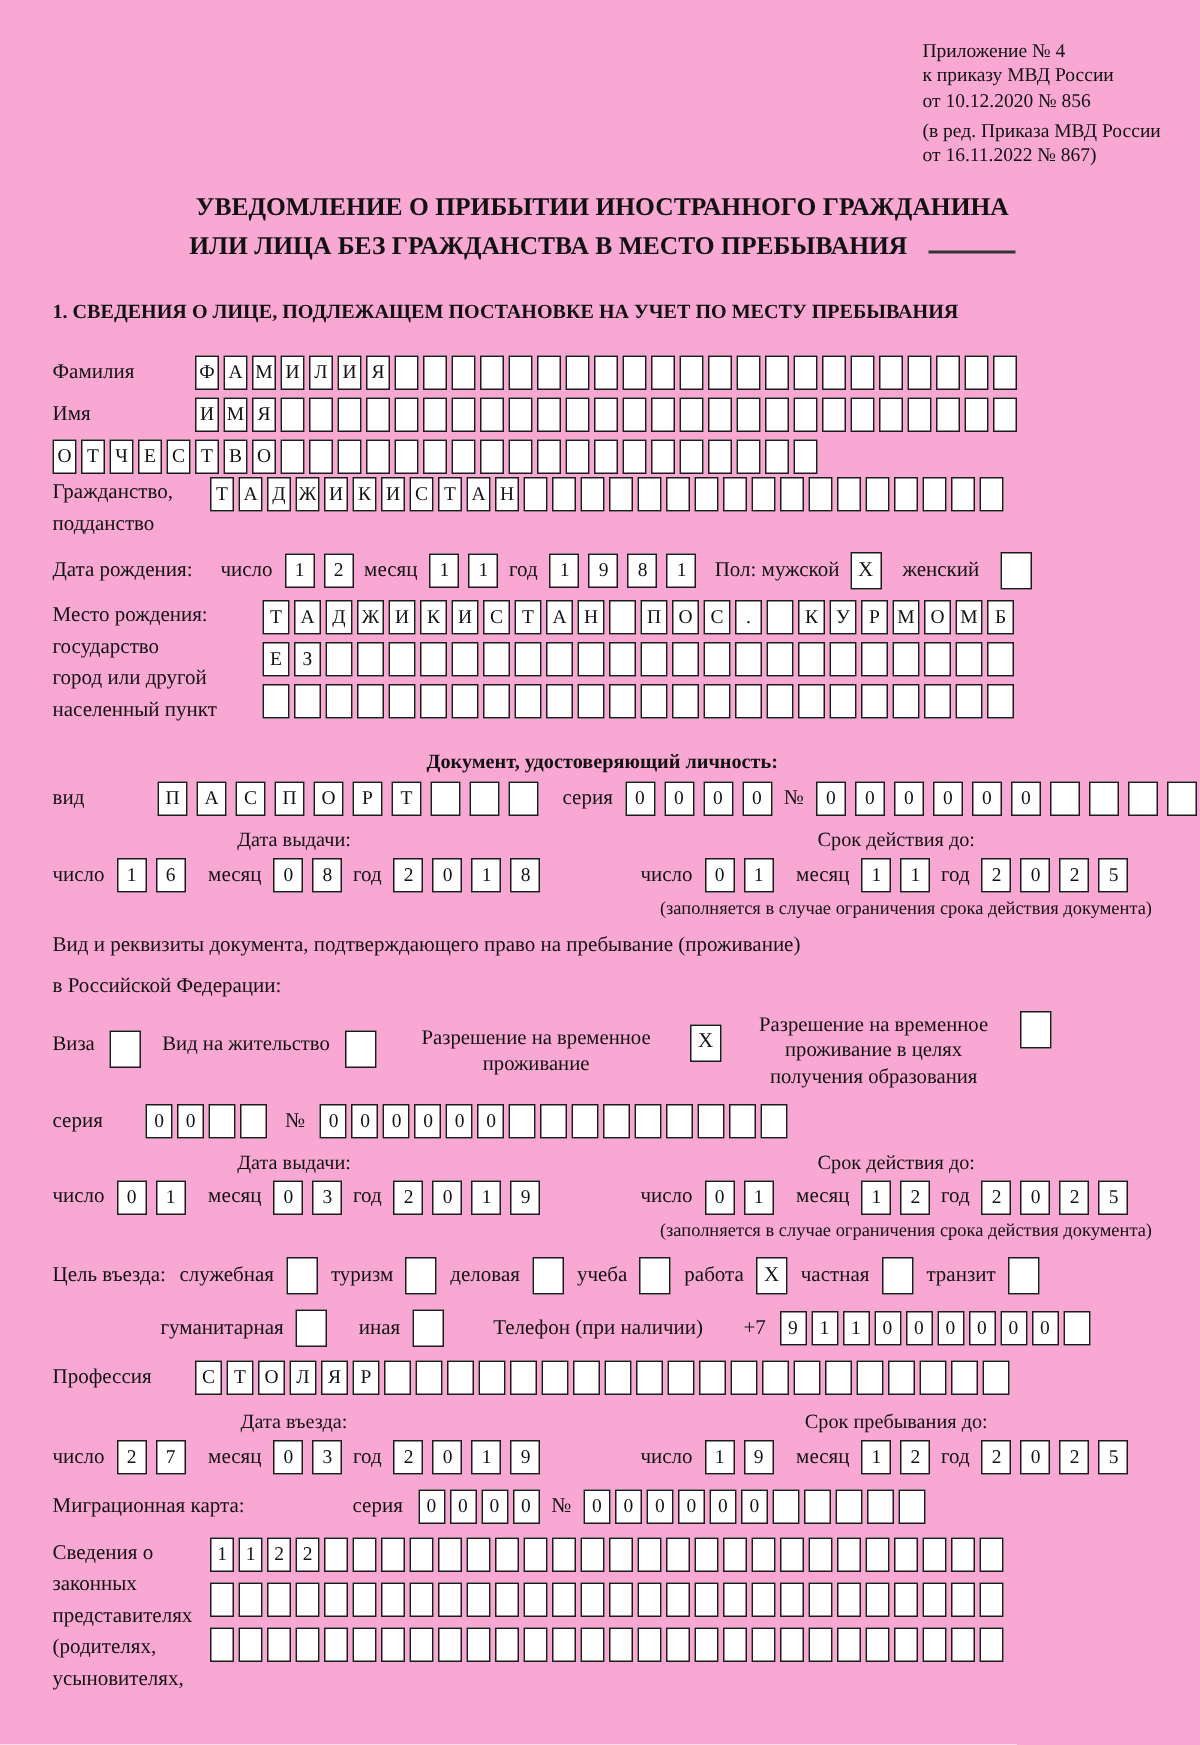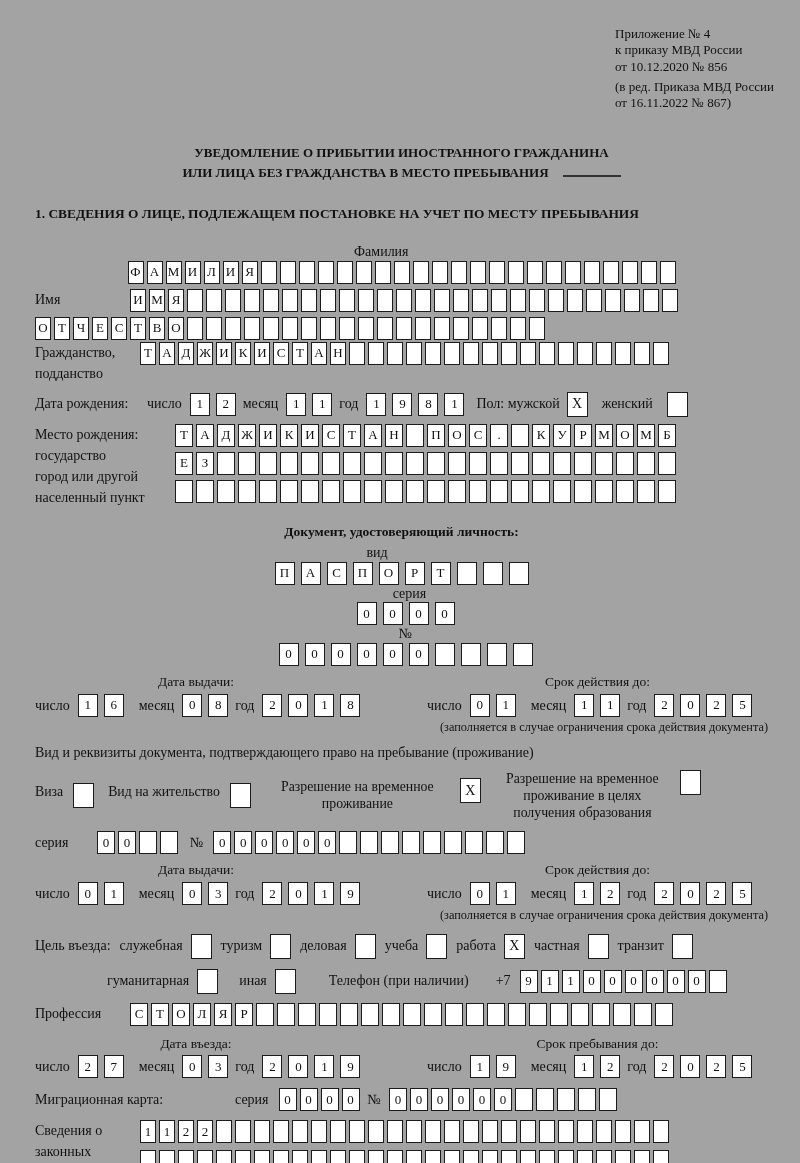--- a/index.html
+++ b/index.html
@@ -1,27 +1,27 @@
 <!DOCTYPE html>
 <html><head>
 <meta charset="utf-8">
 <style>
   html,body{margin:0;padding:0;background:#ffffff;}
   .page{
     width:800px;height:1163px;box-sizing:border-box;
     padding:26px 32px 0 35px;
-    background:#a3a3a3;color:#111;
+    background:#f9a8d4;color:#111;
     font-family:"Liberation Serif","DejaVu Serif",serif;
     font-size:14px;line-height:1.25;overflow:hidden;position:relative;
   }
   .hdr-right{margin-left:580px;width:190px;font-size:13px;}
   .hdr-right div{white-space:nowrap;}
   .hdr-gap{height:4px;}
   .forma{text-align:right;font-weight:bold;font-size:14.5px;margin-top:14px;letter-spacing:.5px;}
-  .title{margin-top:32px;text-align:center;font-weight:bold;font-size:13px;line-height:1.5;}
+  .title{margin-top:14px;text-align:center;font-weight:bold;font-size:17px;line-height:1.5;}
   .blank-line{display:inline-block;width:58px;border-bottom:2px solid #333;margin-left:14px;vertical-align:baseline;}
   .sec-heading{margin-top:24px;font-weight:bold;font-size:13.4px;white-space:nowrap;}
   .row{display:flex;align-items:center;margin-top:5px;}
   .row.top{align-items:flex-start;}
   .lbl{font-size:14px;flex-shrink:0;}
   .lblcol{flex-shrink:0;}
   .lblcol div{line-height:1.5;}
   .boxes{display:flex;gap:3px;flex-wrap:nowrap;}
   .cell{
     box-sizing:border-box;width:16px;height:23px;border:1.6px solid #1c1c1c;
@@ -70,21 +70,21 @@
   </div>
 
 
   <div class="title">
     <div>УВЕДОМЛЕНИЕ О ПРИБЫТИИ ИНОСТРАННОГО ГРАЖДАНИНА</div>
     <div><span>ИЛИ ЛИЦА БЕЗ ГРАЖДАНСТВА В МЕСТО ПРЕБЫВАНИЯ</span><span class="blank-line"></span></div>
   </div>
 
   <div class="sec-heading">1. СВЕДЕНИЯ О ЛИЦЕ, ПОДЛЕЖАЩЕМ ПОСТАНОВКЕ НА УЧЕТ ПО МЕСТУ ПРЕБЫВАНИЯ</div>
 
-  <div class="row" style="margin-top:20px;flex-direction:column;">
+  <div class="row" style="margin-top:20px;">
     <span class="lbl" style="width:95px;">Фамилия</span>
     <span class="boxes">
         <span class="cell">Ф</span>
         <span class="cell">А</span>
         <span class="cell">М</span>
         <span class="cell">И</span>
         <span class="cell">Л</span>
         <span class="cell">И</span>
         <span class="cell">Я</span>
         <span class="cell"></span>
@@ -327,21 +327,21 @@
           <span class="cell"></span>
           <span class="cell"></span>
           <span class="cell"></span>
           <span class="cell"></span>
         </span>
     </span>
   </div>
 
   <div class="doc-heading">Документ, удостоверяющий личность:</div>
 
-  <div class="row" style="margin-top:4px;flex-direction:column;">
+  <div class="row" style="margin-top:4px;">
     <span class="lbl" style="width:70px;">вид</span>
     <span class="boxes xl">
         <span class="cell">П</span>
         <span class="cell">А</span>
         <span class="cell">С</span>
         <span class="cell">П</span>
         <span class="cell">О</span>
         <span class="cell">Р</span>
         <span class="cell">Т</span>
         <span class="cell"></span>
@@ -412,20 +412,21 @@
             <span class="cell">0</span>
             <span class="cell">2</span>
             <span class="cell">5</span>
           </span>
       </div>
     </div>
   </div>
   <div class="note">(заполняется в случае ограничения срока действия документа)</div>
 
   <div class="intro">Вид и реквизиты документа, подтверждающего право на пребывание (проживание)</div>
+  <div class="intro">в Российской Федерации:</div>
 
   <div class="opts">
     <span class="opt">
       <span class="opt-lbl">Виза</span>
       <span class="cb"></span>
     </span>
     <span class="opt">
       <span class="opt-lbl">Вид на жительство</span>
       <span class="cb"></span>
     </span>

